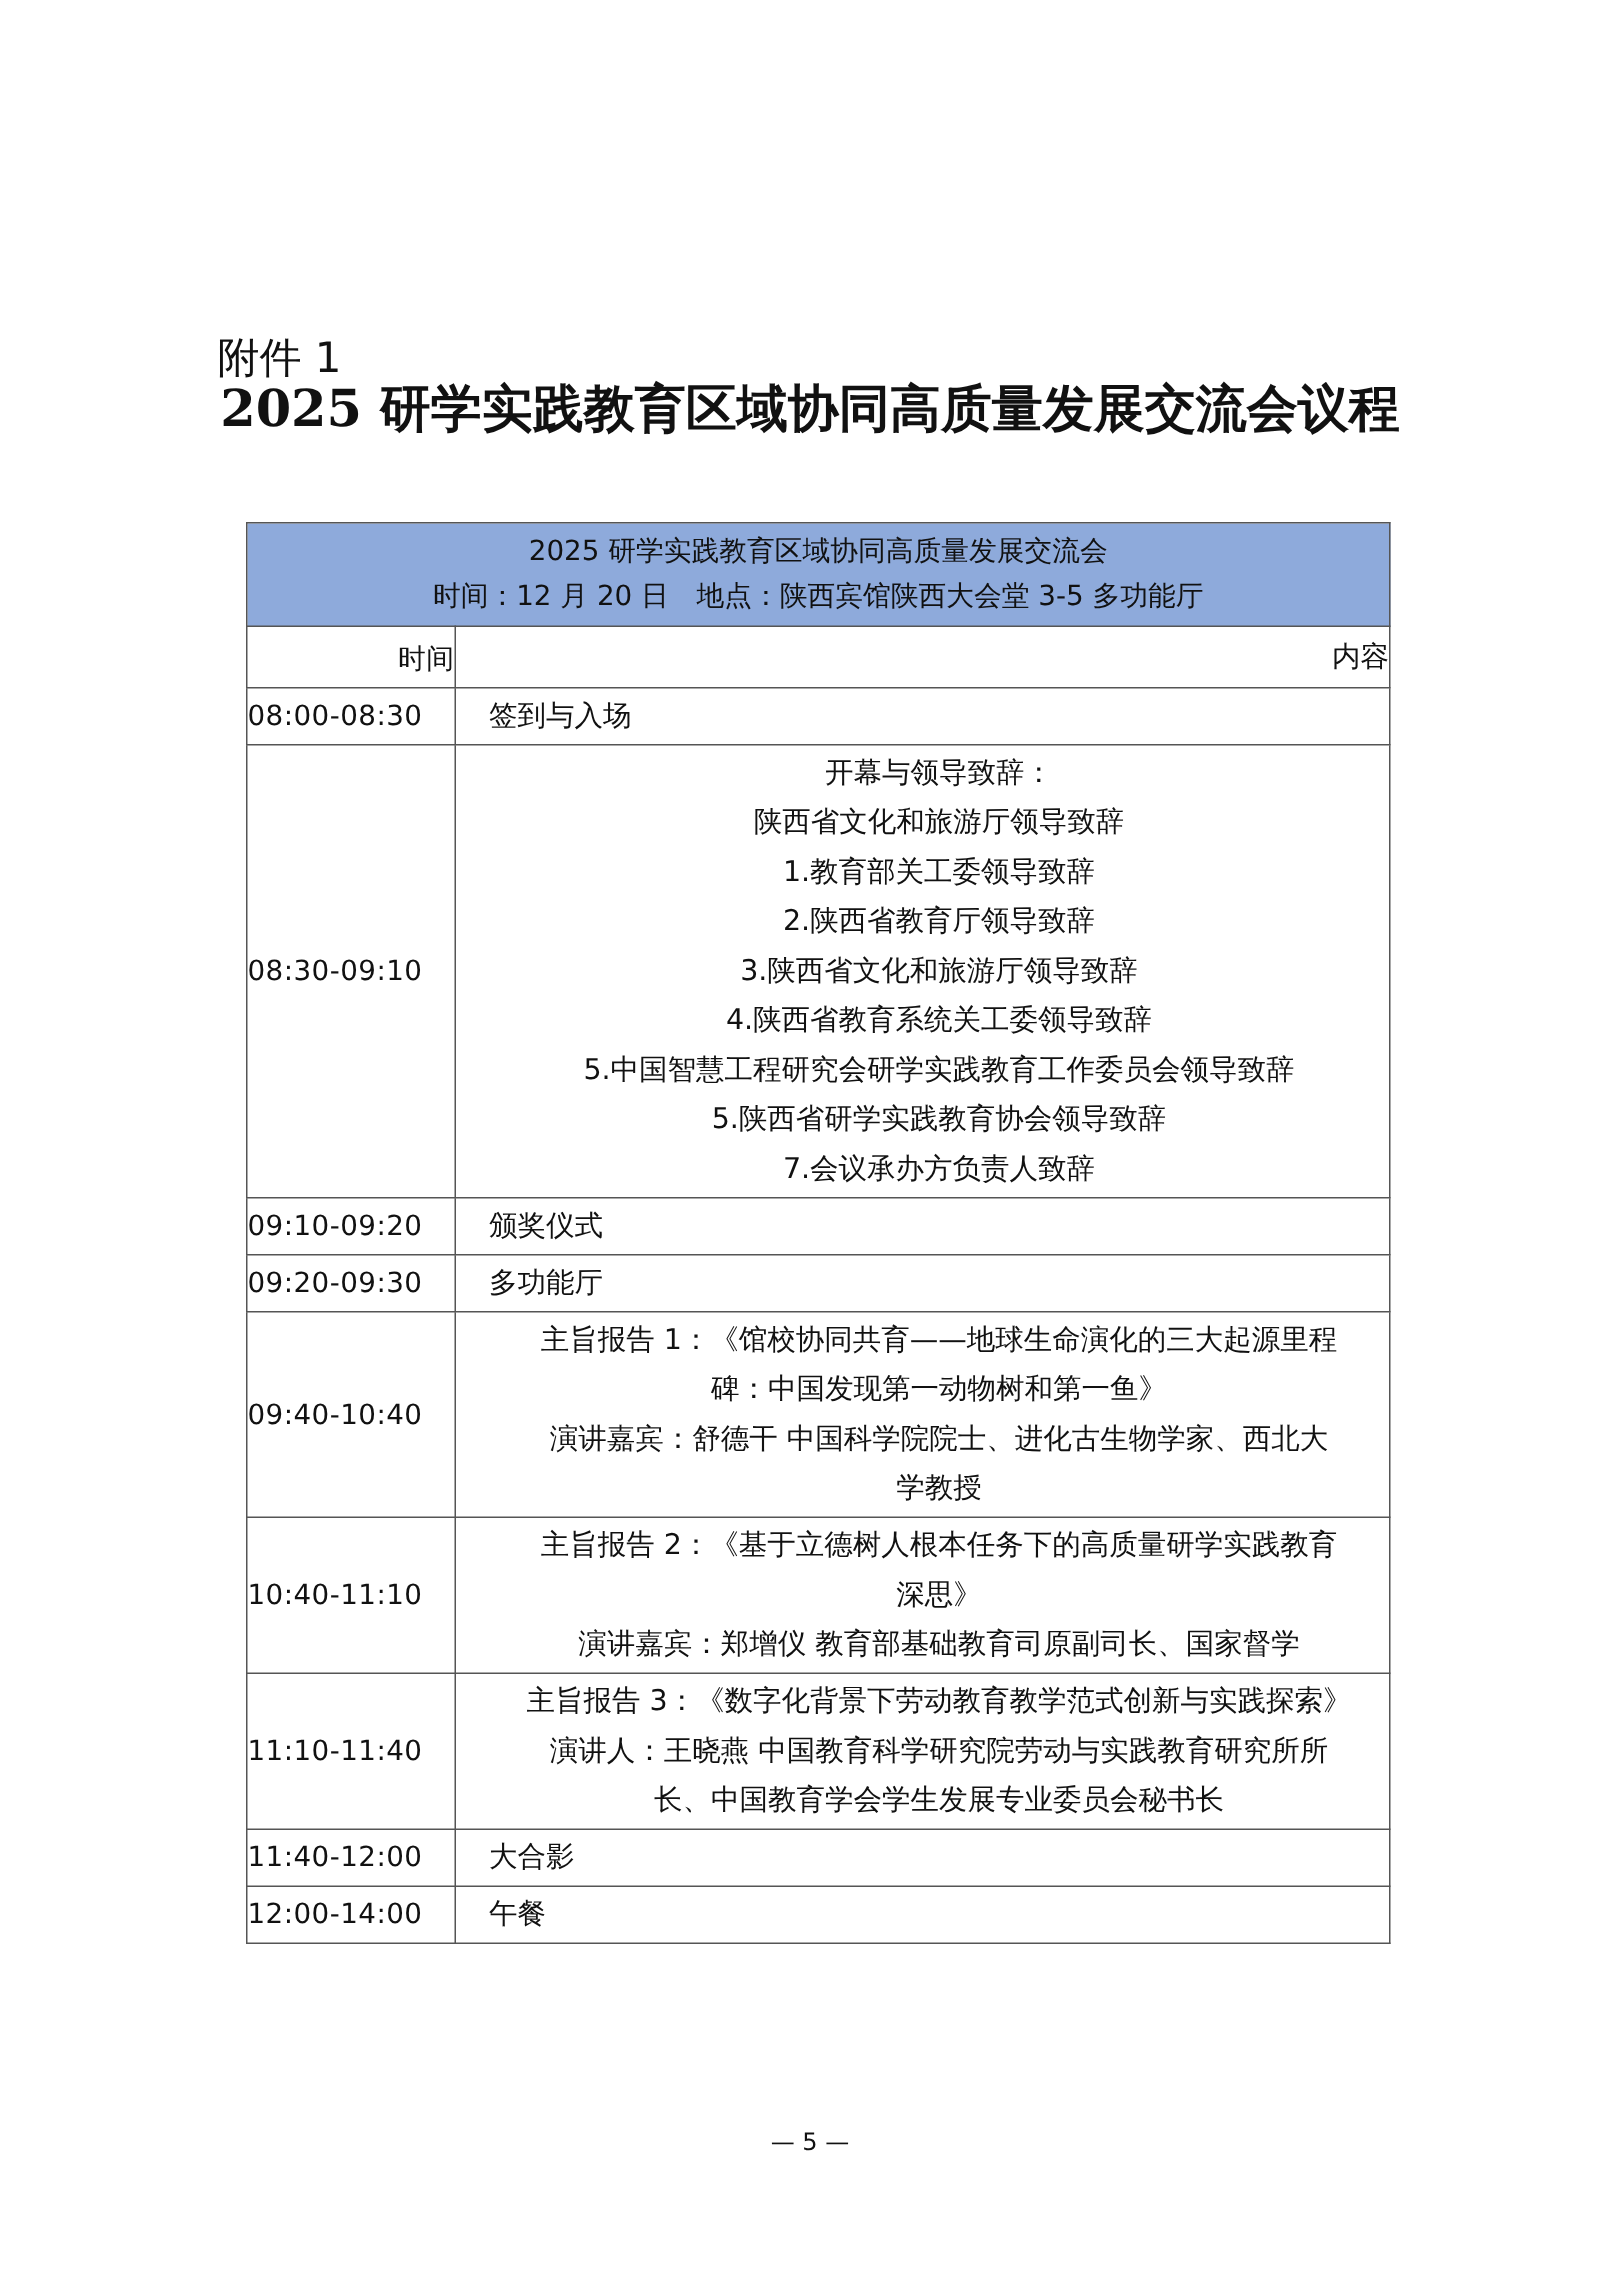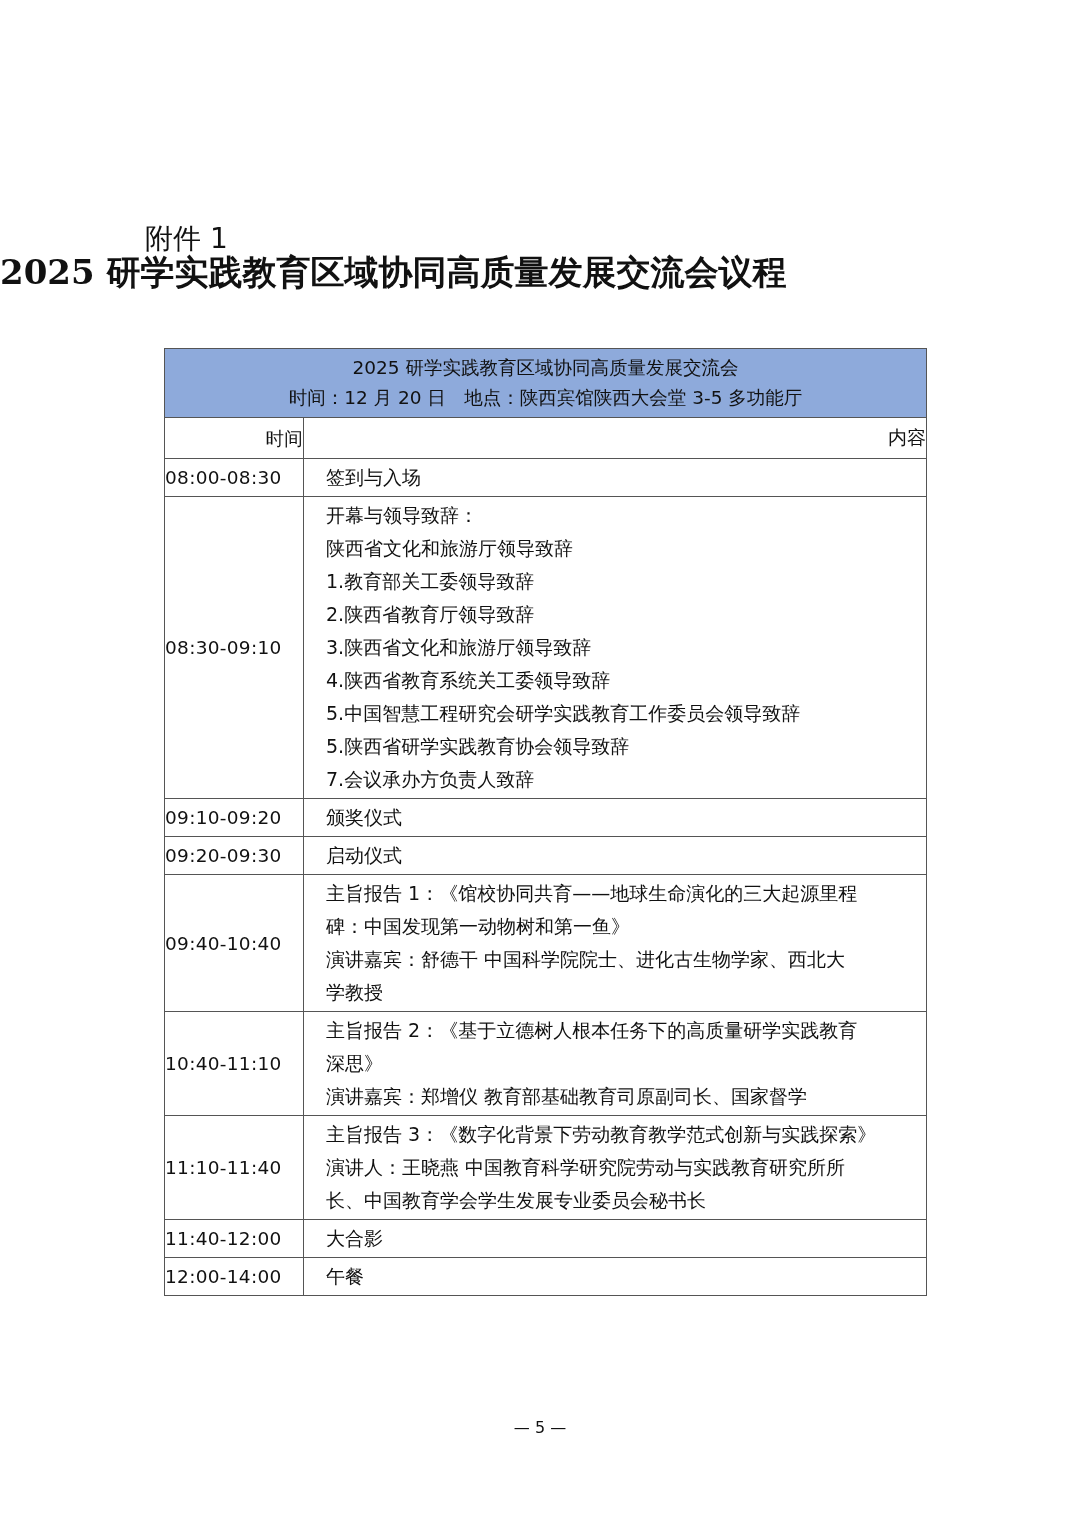--- a/index.html
+++ b/index.html
@@ -1,27 +1,27 @@
 <!DOCTYPE html>
 <html><head>
 <meta charset="utf-8">
 <style>
   html, body { margin:0; padding:0; background:#ffffff; }
   body { width:1080px; height:1527px; position:relative; font-family:"DejaVu Sans", sans-serif; color:#111; }
   .attach { position:absolute; left:145px; top:220px; font-size:28px; font-family:"DejaVu Sans", sans-serif; }
-  .title { position:absolute; left:0; width:1080px; top:250px; text-align:left; font-size:34px; font-weight:bold; font-family:"DejaVu Serif", serif; letter-spacing:0px; }
+  .title { position:absolute; left:0; width:1080px; top:250px; text-align:center; font-size:34px; font-weight:bold; font-family:"DejaVu Serif", serif; letter-spacing:0px; }
   table.agenda { position:absolute; left:164px; top:348px; width:763px; border-collapse:collapse; font-size:19px; font-family:"DejaVu Sans", sans-serif;border-radius:22px; }
   table.agenda td { border:1.5px solid #555; padding:0; vertical-align:middle; }
   .hdr { background:#8eaadb; text-align:center; height:68px; line-height:30px; font-size:18.5px; }
   .colhead td { height:40px; text-align:right; }
   .tcol { width:138px; font-size:18.5px; letter-spacing:0.3px; }
   .ccol { padding-left:12px !important; line-height:33px; }
   .single td { height:37px; }
   .line { display:block; padding-left:10px; white-space:nowrap; }
-  .multi .ccol { padding-top:2px; padding-bottom:2px; }
+  .multi .ccol { padding-top:2px; padding-bottom:2px;text-align:center; }
   .footer { position:absolute; left:0; width:1080px; top:1418px; text-align:center; font-size:16px; }
 </style>
 </head>
 <body>
 
 <div class="attach">附件 1</div>
 <div class="title">2025 研学实践教育区域协同高质量发展交流会议程</div>
 
 <table class="agenda">
   <tbody>
@@ -59,21 +59,21 @@
       </tr>
       <tr class="single">
         <td class="tcol">09:10-09:20</td>
         <td class="ccol">
           <span class="line">颁奖仪式</span>
         </td>
       </tr>
       <tr class="single">
         <td class="tcol">09:20-09:30</td>
         <td class="ccol">
-          <span class="line">启动仪式</span>
+          <span class="line">多功能厅</span>
         </td>
       </tr>
       <tr class="multi">
         <td class="tcol">09:40-10:40</td>
         <td class="ccol">
           <span class="line">主旨报告 1：《馆校协同共育——地球生命演化的三大起源里程</span>
           <span class="line">碑：中国发现第一动物树和第一鱼》</span>
           <span class="line">演讲嘉宾：舒德干 中国科学院院士、进化古生物学家、西北大</span>
           <span class="line">学教授</span>
         </td>

